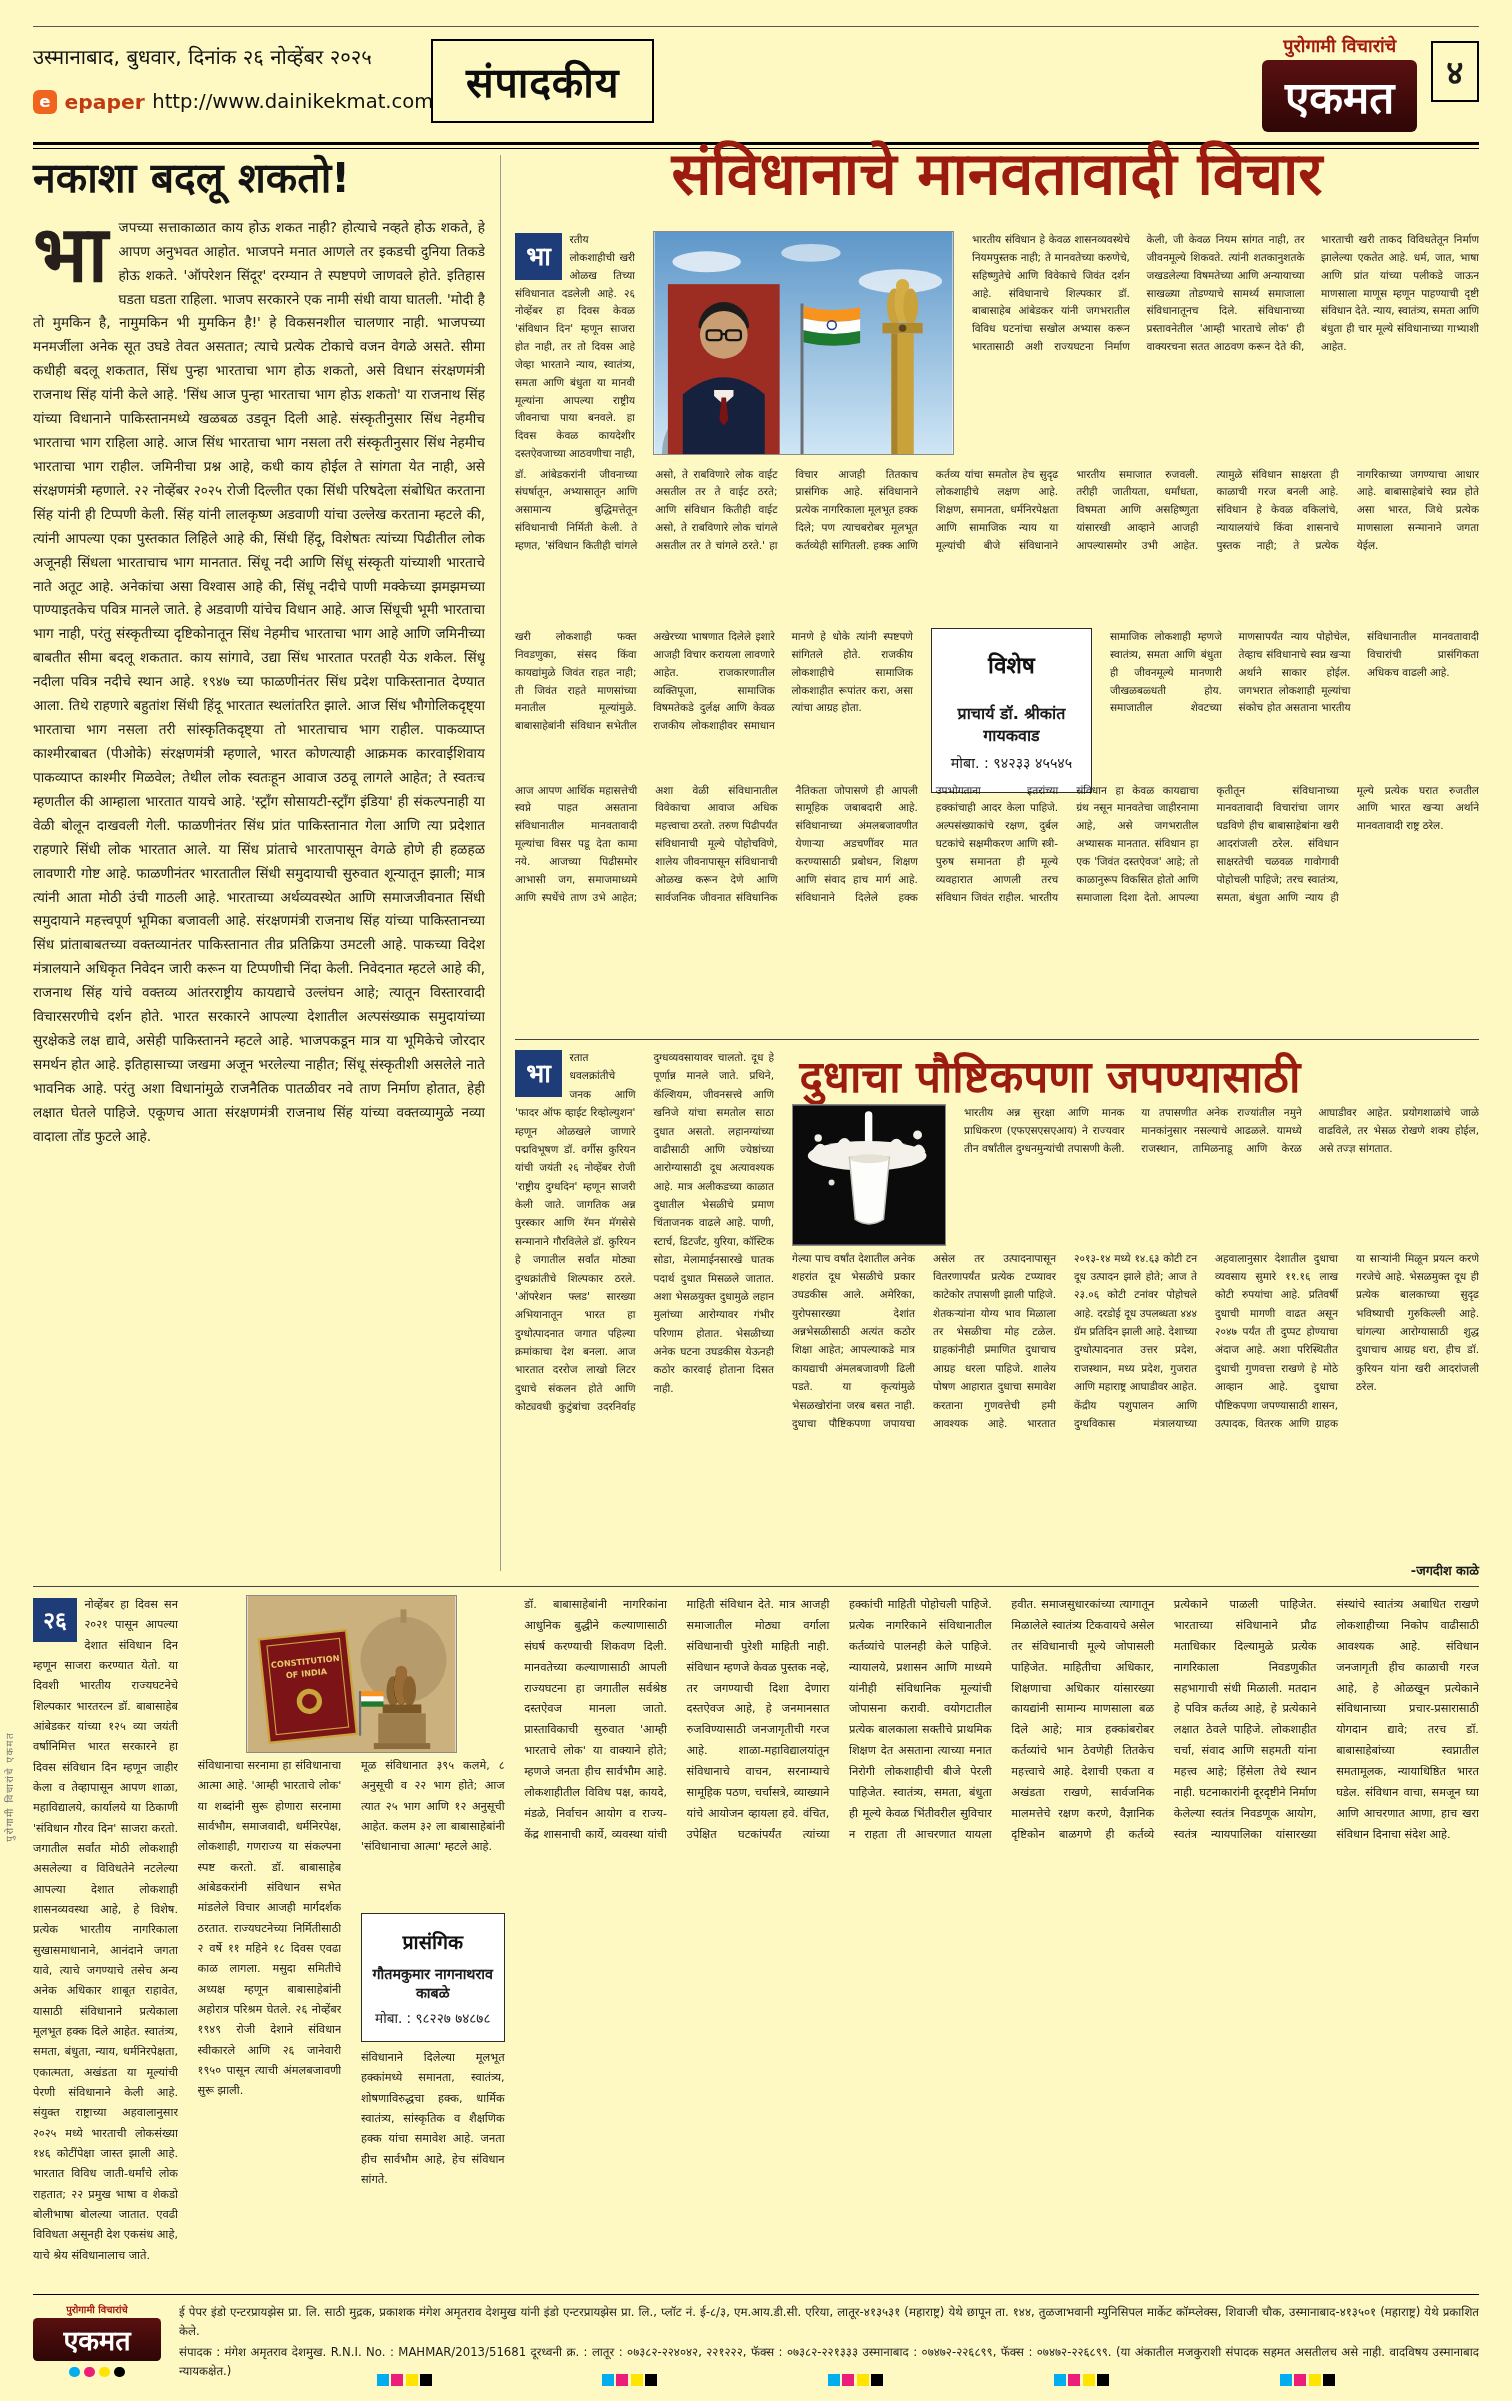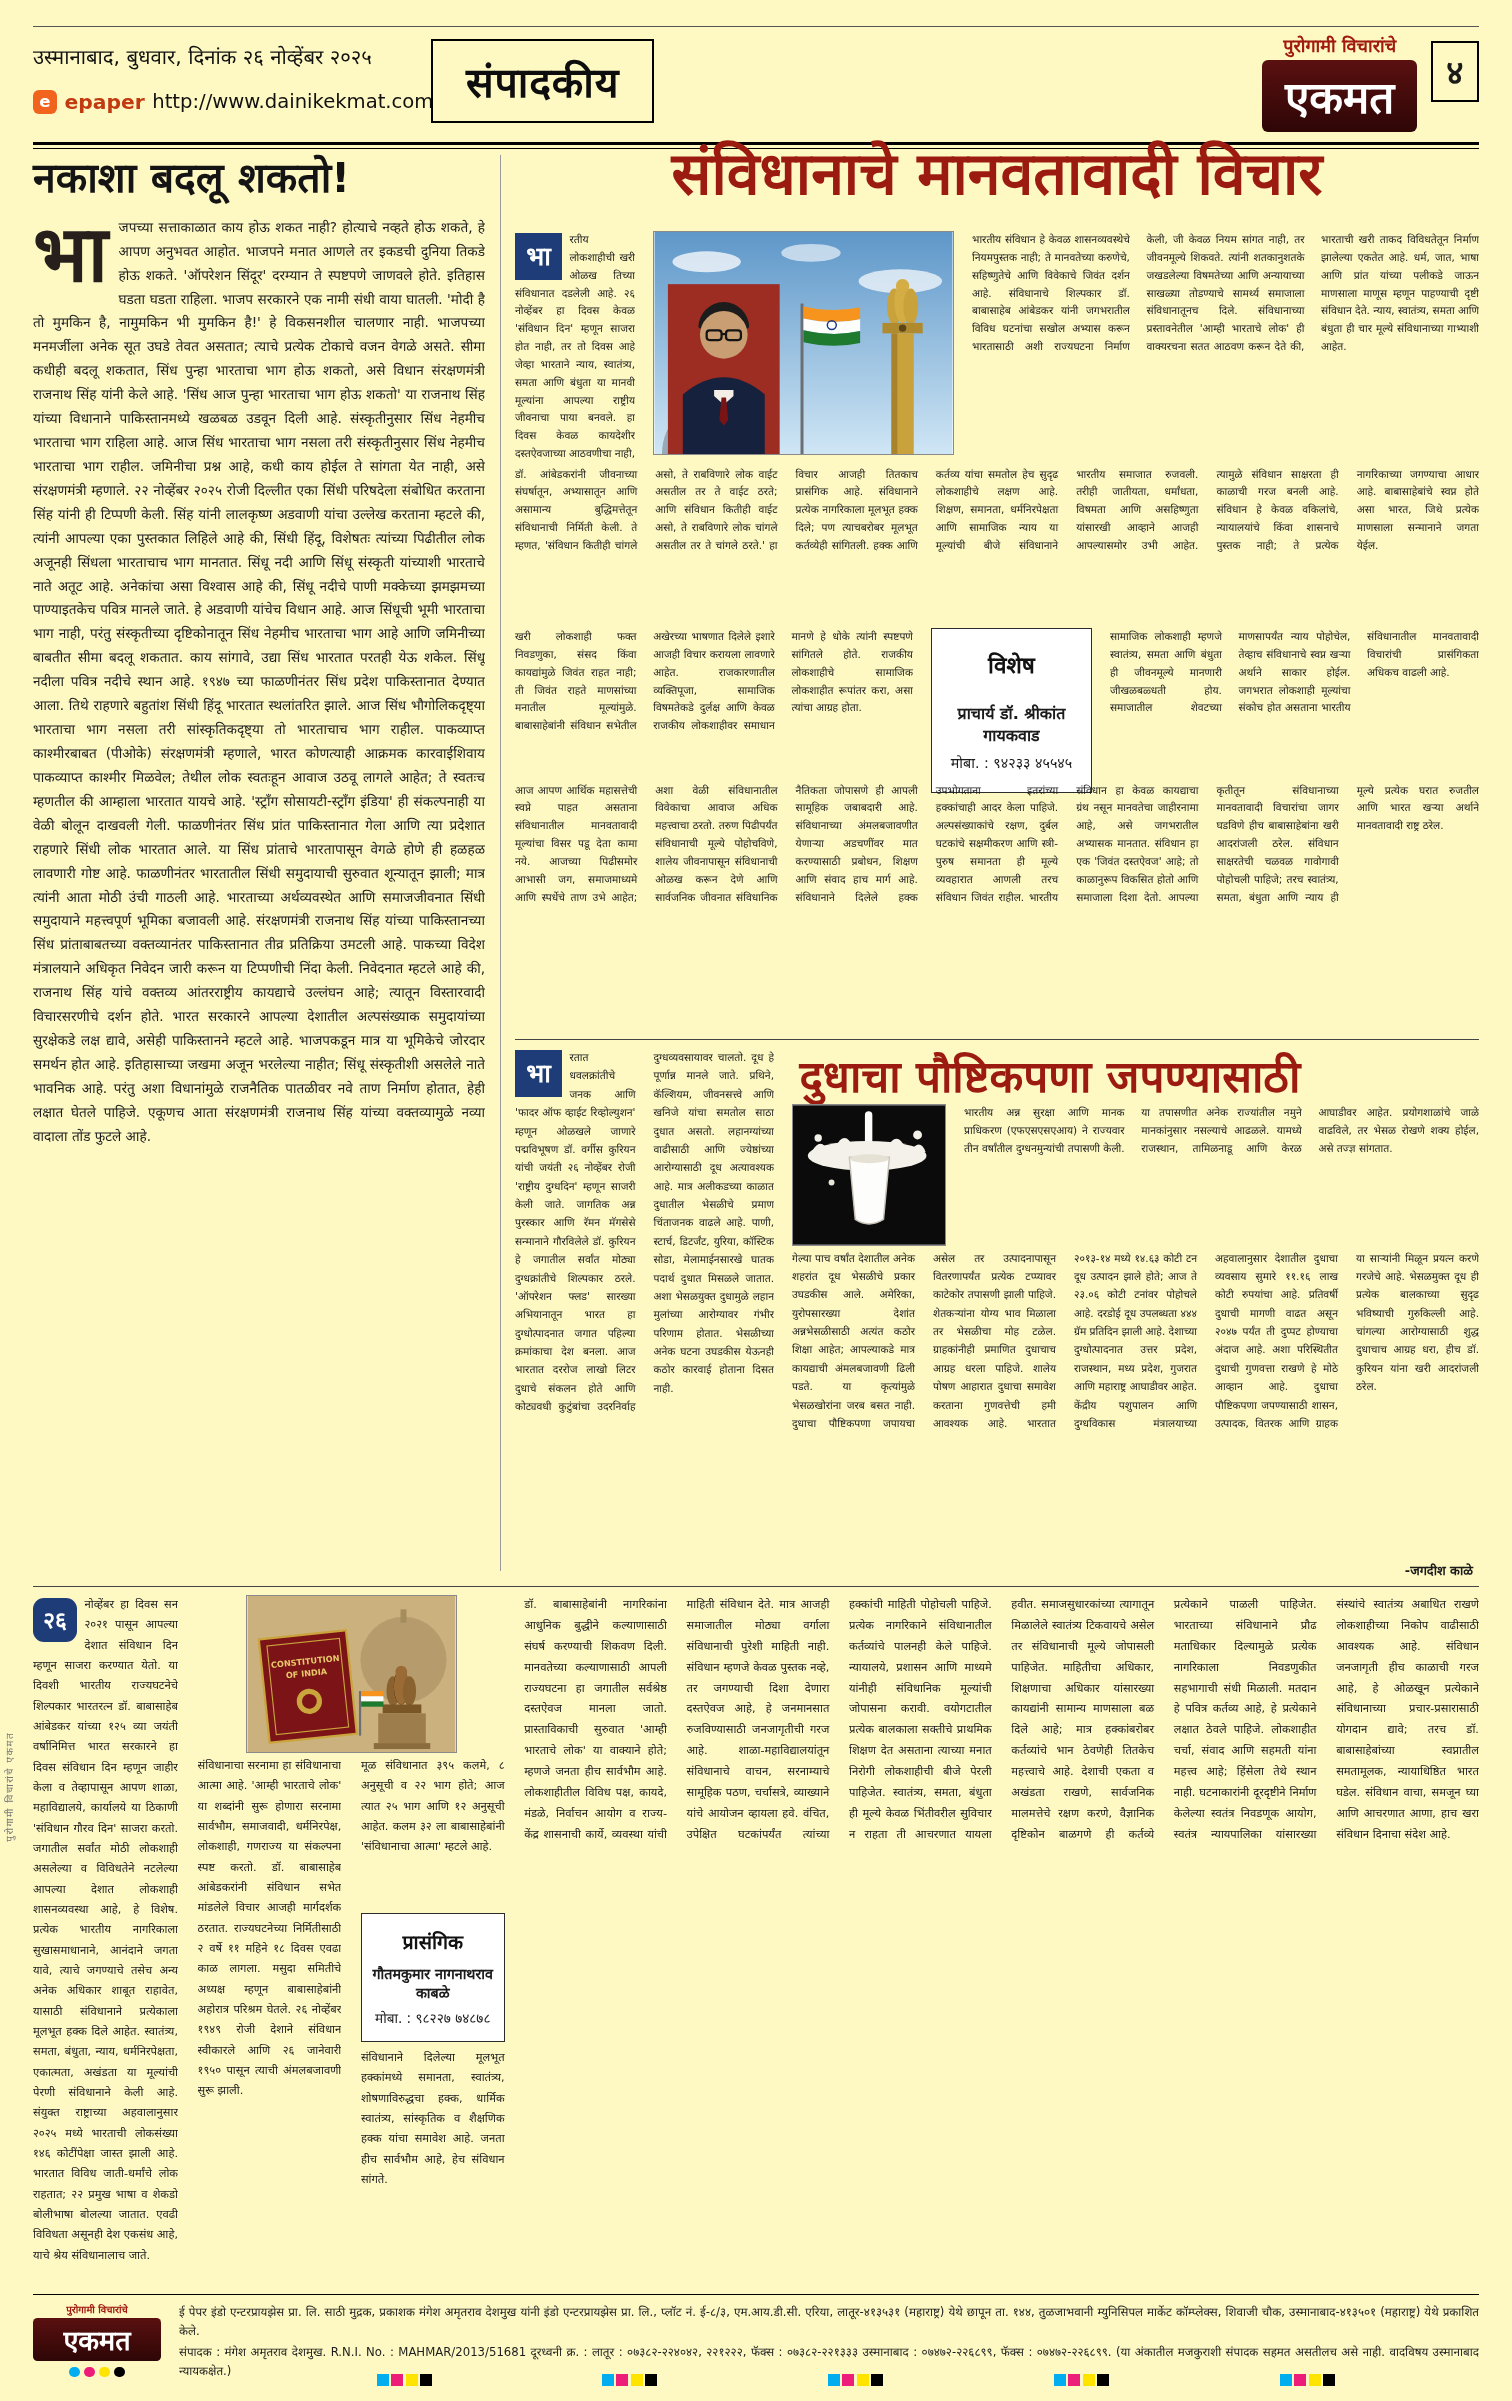--- a/index.html
+++ b/index.html
@@ -58,42 +58,42 @@
   .boxwrapC { width:161px; }
   
   .milk-art { position:absolute; left:515px; top:1048px; width:964px; height:532px; display:flex; gap:18px; }
   .milk-L { width:259px; column-count:2; column-gap:18px; font-size:10.5px; line-height:1.75; height:532px; }
   .milk-R { flex:1; position:relative; }
   .milk-head { font-size:44px; font-weight:bold; color:#9b1b10; margin-left:7.5px; width:572px; height:56px; line-height:1.3; }
   .milk-row1 { display:flex; gap:18px; height:143px; }
   .milk-row1 .mimg { width:154px; }
   .milk-row1 .mwrap { flex:1; column-count:3; column-gap:16.6px; font-size:10.5px; line-height:1.7; height:143px; }
   .milk-row2 { margin-top:1.5px; height:328px; column-count:5; column-gap:18px; font-size:10.5px; line-height:1.75; }
-  .milk-by { position:absolute; right:6px; bottom:1.5px; font-weight:bold; font-size:12.8px; }
+  .milk-by { position:absolute; right:0; bottom:1.5px; font-weight:bold; font-size:12.8px; }
   
   .bot-art { position:absolute; left:33px; top:1595px; width:1446px; height:690px; display:flex; gap:19.6px; }
   .bot-c1 { width:145px; font-size:11.3px; line-height:1.8; height:690px; }
   .bot-R { flex:1; }
   .bot-head { font-size:53px; font-weight:bold; color:#9b1b10; margin-left:169px; width:1032px;
               height:75px; text-align:center; line-height:1.2; }
   .bot-body { display:flex; gap:19.6px; height:614px; }
   .bot-subL { width:307px; }
   .bot-img { width:211px; margin:0 auto; height:161px; }
   .bot-subL-row { display:flex; gap:19.6px; height:453px; }
   .bot-c2 { width:144px; font-size:11.3px; line-height:1.8; height:453px; }
   .bot-c3 { width:144px; display:flex; flex-direction:column; }
   .bot-d1 { height:151px; font-size:11.3px; line-height:1.8; }
   .bot-c3 .infobox { margin:6px 0; padding:14px 6px; }
   .bot-c3 .infobox .ib-title { font-size:19.6px; margin-bottom:9px; }
   .bot-c3 .infobox .ib-author { font-size:14.3px; }
   .bot-c3 .infobox .ib-phone { font-size:13.6px; margin-top:6px; }
   .bot-d2 { flex:1; font-size:11.3px; line-height:1.8; }
   .bot-subR { flex:1; column-count:6; column-gap:19.6px; font-size:11.3px; line-height:1.85; height:614px; }
   .dcap26 { float:left; width:44px; height:44px; background:#1e3c78; color:#fff; font-size:22.6px; font-weight:bold;
-            text-align:center; line-height:44px; margin:3px 7.5px 1.5px 0;border-radius:11px; }
+            text-align:center; line-height:44px; margin:3px 7.5px 1.5px 0; }
   
   .footrule { position:absolute; left:33px; right:33px; top:2294px; height:0.8px; background:#000; }
   .footer { position:absolute; left:33px; right:33px; top:2303px; display:flex; gap:18px; align-items:flex-start; }
   .f-logo { width:128px; text-align:center; }
   .f-tag { color:#a11a10; font-weight:bold; font-size:9.8px; }
   .f-block { background:linear-gradient(#5a1010,#2e0606); color:#fff; font-weight:bold; font-size:27px;
              border-radius:4.5px; padding:3px 7.5px; margin-top:1.5px; }
   .f-dots { display:flex; justify-content:center; gap:4.5px; margin-top:6px; }
   .f-dots span { width:10.5px; height:10.5px; border-radius:50%; display:inline-block; }
   .f-lines { flex:1; font-size:11.7px; line-height:1.6; color:#1d1d1d; text-align:justify; }

